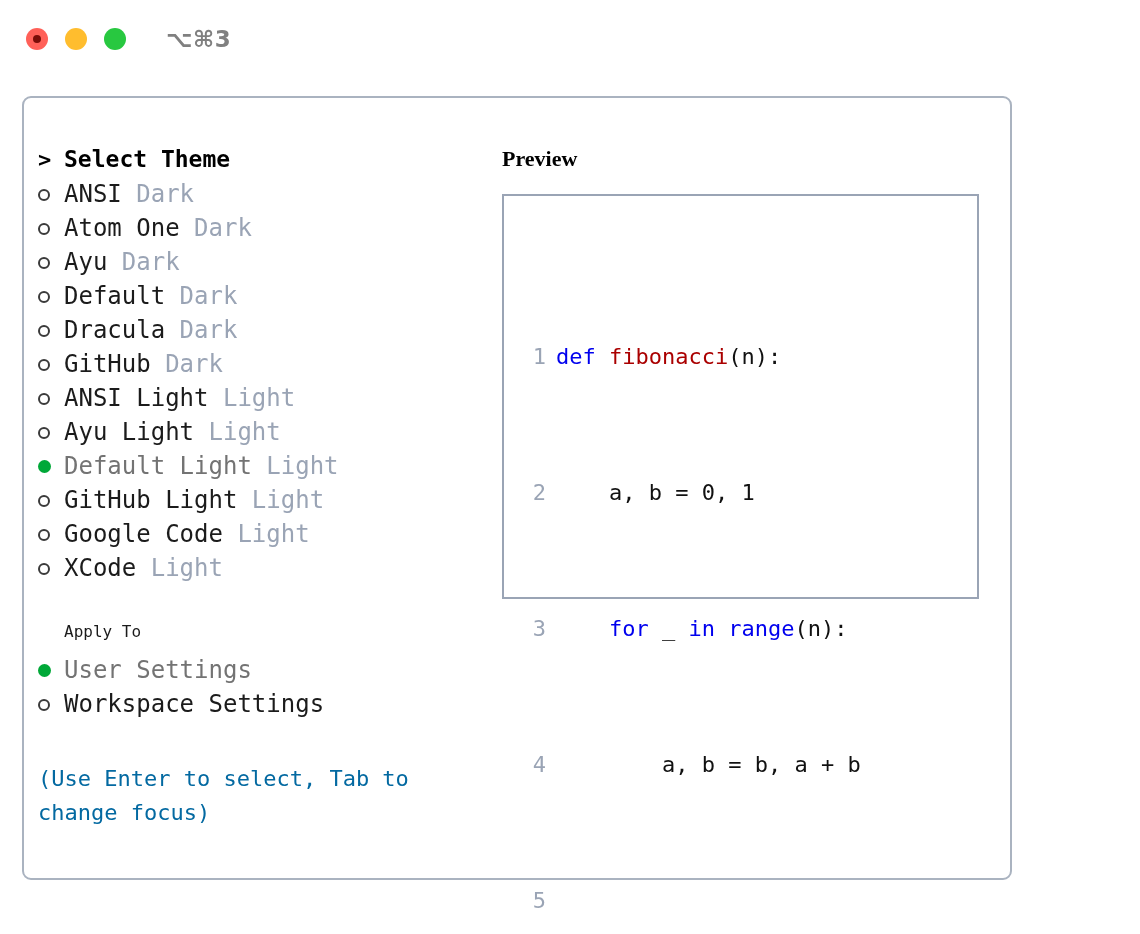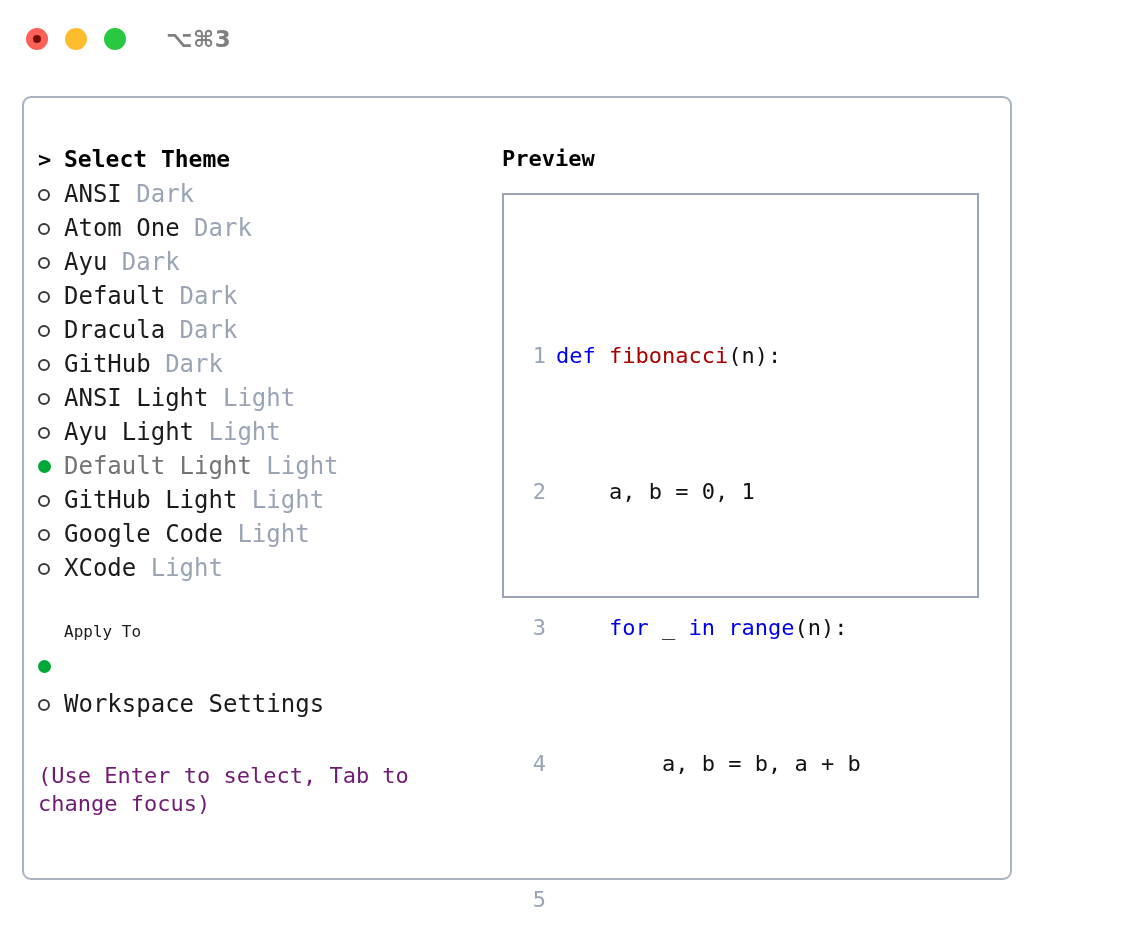--- a/index.html
+++ b/index.html
@@ -139,37 +139,38 @@
     font-size: 16px;
   }
 
   .spacer-row { height: 34px; }
 
   #hint {
     position: absolute;
     left: 14px;
     top: 664px;
     width: 420px;
-    color: #701a75;
+    color: #0369a1;
     font-size: 22px;
-    line-height: 28px;
+    line-height: 34px;
   }
 
   
   #preview-wrap {
     position: absolute;
     left: 478px;
     top: 48px;
     width: 490px;
   }
   #preview-title {
     font-size: 22px;
     font-weight: bold;
     color: #000000;
     margin-bottom: 22px;
+    font-family: Liberation Serif, serif;
   }
   #preview-box {
     width: 477px;
     height: 405px;
     border: 2px solid #9aa4b5;
     box-sizing: border-box;
     background: #ffffff;
     position: relative;
   }
   #code {
@@ -251,21 +252,21 @@
       <div class="row">
         <span class="marker"><span class="dot-empty"></span></span><span class="label">XCode</span><span class="label"> </span><span class="tag">Light</span>
       </div>
 
       <div class="spacer-row"></div>
 
       <div class="row section-title">
         <span class="marker"></span><span>Apply To</span>
       </div>
       <div class="row selected">
-        <span class="marker"><span class="dot-filled"></span></span>
+        <span class="marker"><span class="dot-filled"></span></span><span class="label">User Settings</span>
       </div>
       <div class="row">
         <span class="marker"><span class="dot-empty"></span></span><span class="label">Workspace Settings</span>
       </div>
     </div>
 
     <div id="hint">(Use Enter to select, Tab to change focus)</div>
 
     <div id="preview-wrap">
       <div id="preview-title">Preview</div>

